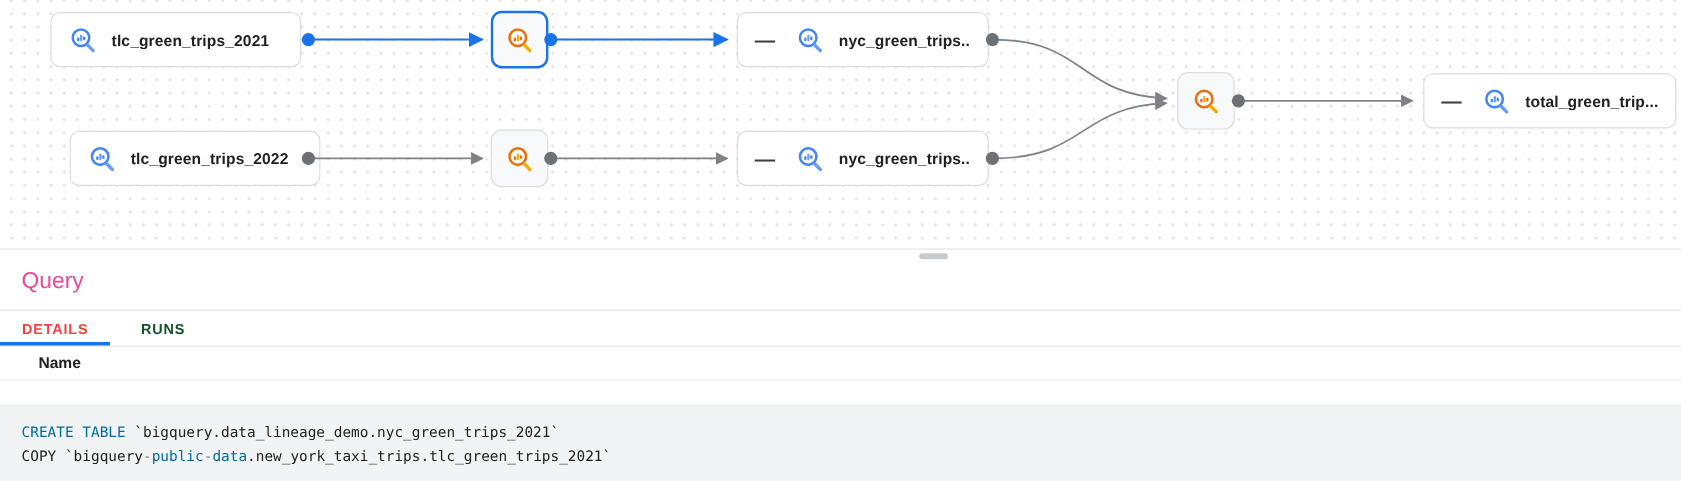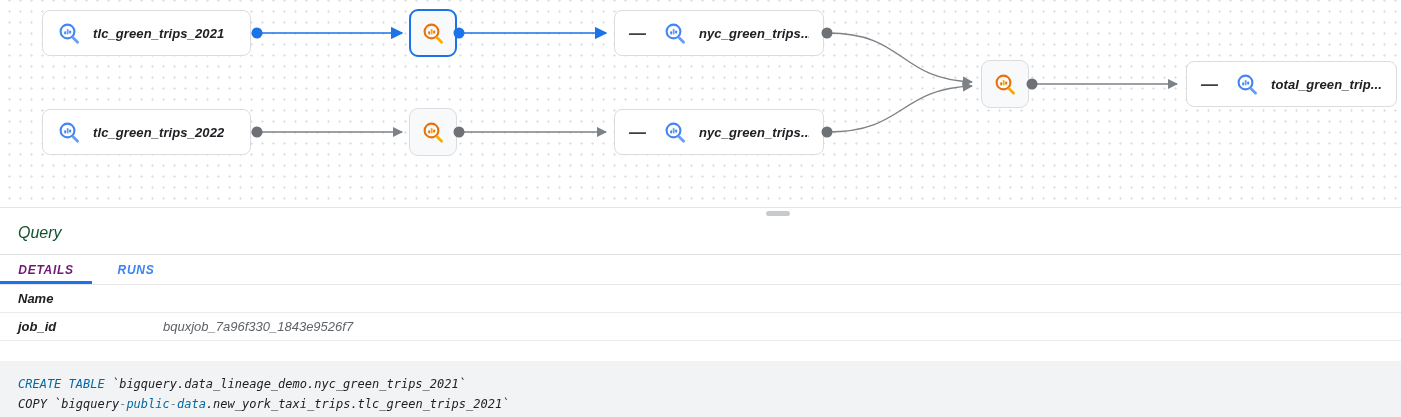--- a/index.html
+++ b/index.html
@@ -1,17 +1,17 @@
 <!DOCTYPE html>
 <html><head>
 <meta charset="utf-8">
 <style>
   html,body { margin:0; padding:0; background:#fff; }
   body { font-family:"Liberation Sans", sans-serif; }
-  .canvas { position:relative; width:1401px; height:417px; background:#fff; overflow:hidden;font-style:italic; }
+  .canvas { position:relative; width:1401px; height:417px; background:#fff; overflow:hidden; }
 
   
   .graph {
     position:absolute; top:0; left:0; width:1401px; height:208px;
     background-color:#fff;
     background-image: radial-gradient(circle, #e1e3e6 1.1px, transparent 1.4px);
     background-size: 11px 11px;
     background-position: 4px 6px;
     border-bottom:1px solid #e4e4e4;
     box-sizing:border-box;
@@ -39,32 +39,32 @@
   .process.selected { border:2px solid #1a73e8; }
   .edges { position:absolute; top:0; left:0; pointer-events:none; }
   .eb { stroke:#1a73e8; stroke-width:1.7; fill:none; }
   .eg { stroke:#7d8287; stroke-width:1.4; fill:none; }
   .resize-handle { position:absolute; top:211px; left:766px; width:24px; height:5px;
     background:#c7cacd; border-radius:3px; cursor:row-resize; }
 
   
   .panel { position:absolute; top:209px; left:0; width:1401px; }
   .title-row { border-bottom:1px solid #e0e0e0; padding:15px 0 12px 18px; }
-  .panel-title { font-size:16px; color:#14532d; }
+  .panel-title { font-size:19px; color:#ec4899; }
   .tabs { display:flex; height:29px; border-bottom:1px solid #e6e6e6; }
   .tab {
     display:flex; align-items:center; justify-content:center;
-    font-size:12px; font-weight:700; letter-spacing:0.7px; color:#3b82f6;
+    font-size:12px; font-weight:700; letter-spacing:0.7px; color:#14532d;
     cursor:pointer; box-sizing:border-box;
   }
   .tab-details { width:92px; }
   .tab-runs { width:88px; }
-  .tab.active { color:#701a75; box-shadow: inset 0 -3px 0 #1a73e8; }
+  .tab.active { color:#ef4444; box-shadow: inset 0 -3px 0 #1a73e8; }
   .field-row { display:flex; align-items:center; height:27px; border-bottom:1px solid #ebebeb; }
-  .field-label { width:145px; padding-left:18px; box-sizing:content-box;
+  .field-label { width:145px; padding-left:32px; box-sizing:content-box;
     font-size:13px; font-weight:700; color:#202124; flex:none; }
   .field-value { font-size:13px; color:#5f6368; white-space:nowrap; }
 
   
   .code-block {
     margin-top:20px; background:#f1f3f4; height:64px; box-sizing:border-box;
     padding:13px 0 0 18px;
     font-family:"DejaVu Sans Mono","Liberation Mono",monospace;
     font-size:12px; line-height:20px; color:#202124;
   }
@@ -114,21 +114,21 @@
     </div>
 
     <div class="node" style="left:614px; top:10px; width:210px;">
       <span class="collapse-btn">—</span>
       <svg class="bq-icon">
           <use href="#bq-blue"></use>
         </svg>
       <span class="node-label">nyc_green_trips...</span>
     </div>
 
-    <div class="node" style="left:42px; top:109px; width:209px;text-align:center;">
+    <div class="node" style="left:58px; top:109px; width:209px;text-align:center;">
       <svg class="bq-icon">
           <use href="#bq-blue"></use>
         </svg>
       <span class="node-label">tlc_green_trips_2022</span>
     </div>
 
     <div class="process" style="left:409px; top:108px;">
       <svg class="bq-icon" style="margin:0;">
           <use href="#bq-orange"></use>
         </svg>
@@ -192,24 +192,20 @@
 
     <div class="tabs">
       <div class="tab tab-details active">DETAILS</div>
       <div class="tab tab-runs">RUNS</div>
     </div>
 
     <div>
       <div class="field-row">
         <div class="field-label">Name</div>
       </div>
-      <div class="field-row">
-        <div class="field-label">job_id</div>
-        <div class="field-value">bquxjob_7a96f330_1843e9526f7</div>
-      </div>
     </div>
 
     <div class="code-block">
       <div class="code-line"><span class="tok tok-kw">CREATE TABLE</span><span class="tok"> `bigquery.data_lineage_demo.nyc_green_trips_2021`</span></div>
       <div class="code-line"><span class="tok">COPY `bigquery</span><span class="tok tok-op">-</span><span class="tok tok-kw">public</span><span class="tok tok-op">-</span><span class="tok tok-kw">data</span><span class="tok">.new_york_taxi_trips.tlc_green_trips_2021`</span></div>
     </div>
 
   </div>
 </div>
 

